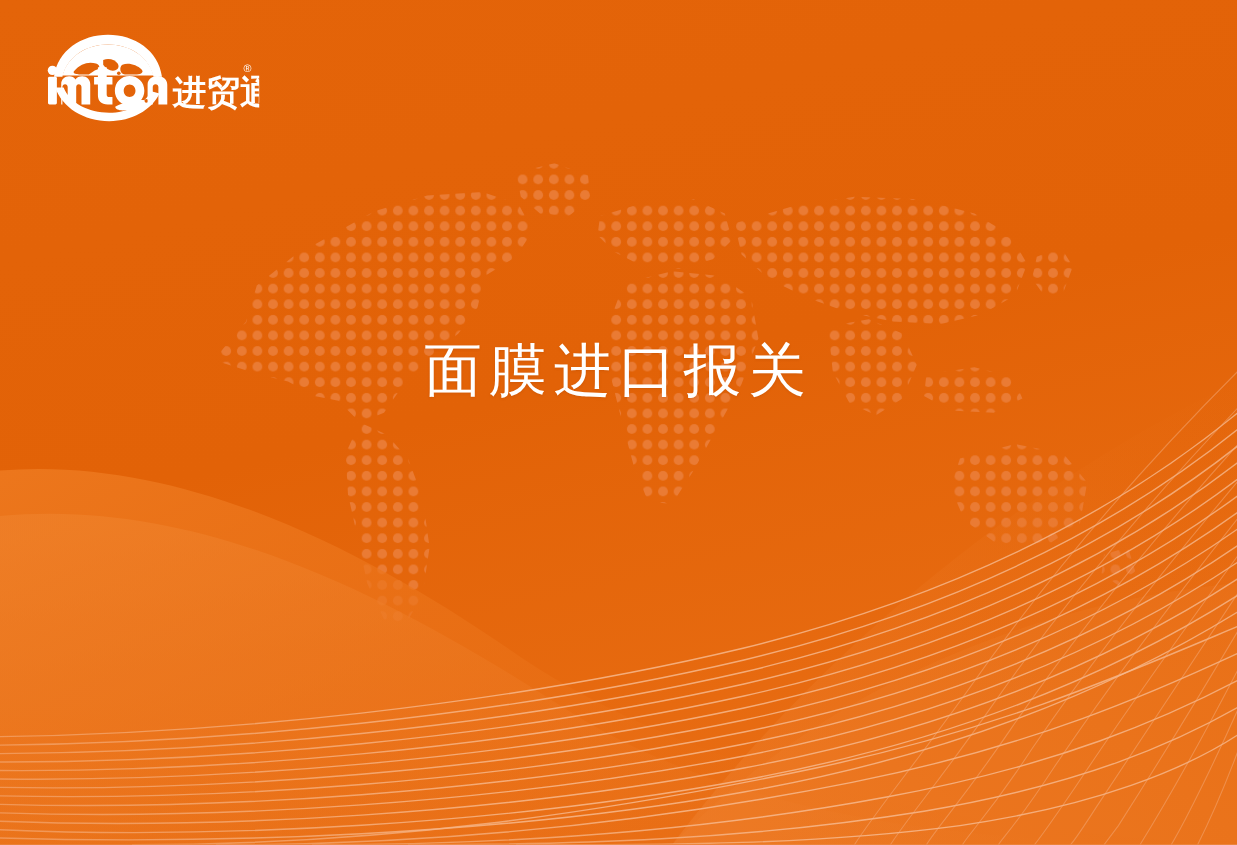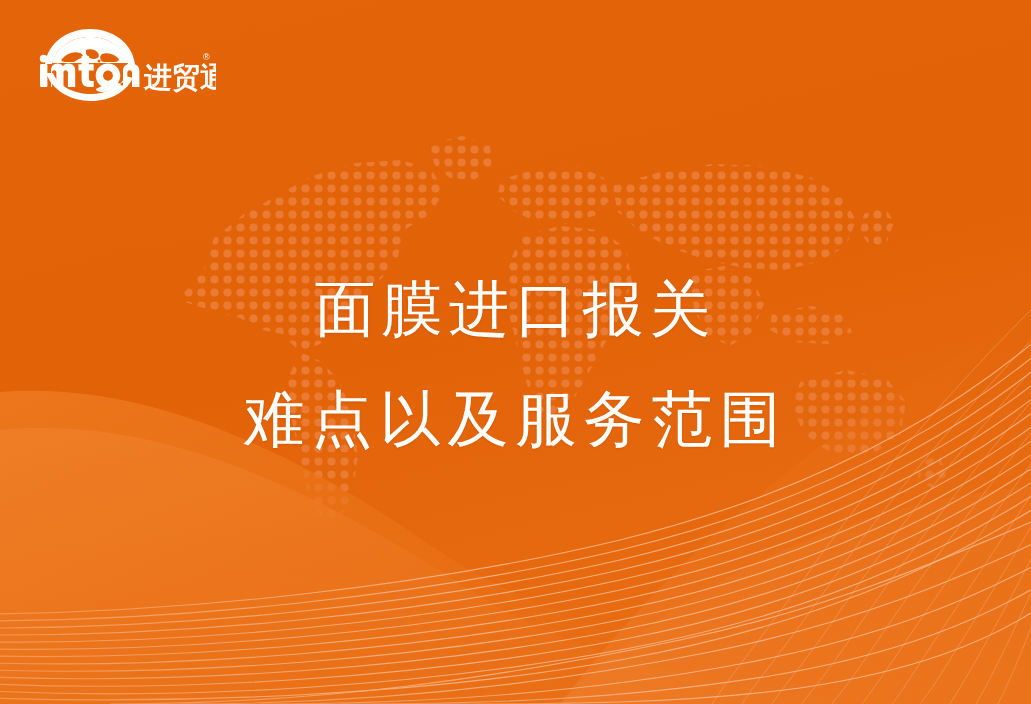--- a/index.html
+++ b/index.html
@@ -39,21 +39,21 @@
     position: absolute;
     left: 0;
     right: 0;
     top: 255px;
     z-index: 30;
     text-align: center;
   }
   .title-line {
     font-family: "Liberation Serif", "DejaVu Serif", serif;
     color: #ffffff;
-    font-size: 61px;
+    font-size: 48px;
     line-height: 110px;
     letter-spacing: 6px;
     font-weight: 400;
     white-space: nowrap;
     text-shadow: 0 1px 2px rgba(150,60,0,.22);
   }
   .title-line.line-2 {
     letter-spacing: 7px;
   }
 </style>
@@ -230,16 +230,15 @@
                  c0-1.5-.9-2.4-2.4-2.4 -1.4 0-2.3.9-2.3 2.4 V61 Z"></path>
       </g>
 
       <text x="108" y="61" font-family="'Liberation Sans','DejaVu Sans',sans-serif" font-size="28" font-weight="bold" fill="#ffffff" letter-spacing="0">进贸通</text>
       <text x="167" y="34" font-family="'Liberation Sans','DejaVu Sans',sans-serif" font-size="9" fill="#ffffff">®</text>
     </svg>
   </div>
 
   <div id="title-block">
     <div class="title-line line-1">面膜进口报关</div>
-    <div class="title-line line-2">难点以及服务范围</div>
   </div>
 
 </div>
 
 </body></html>

